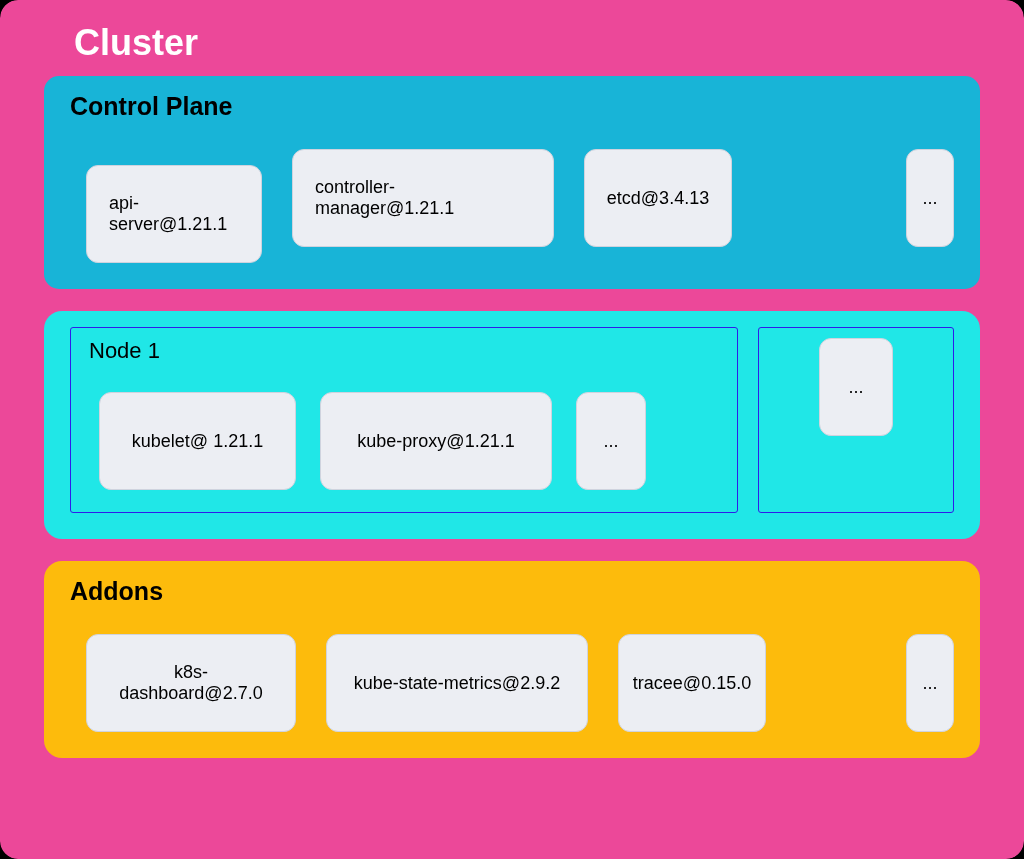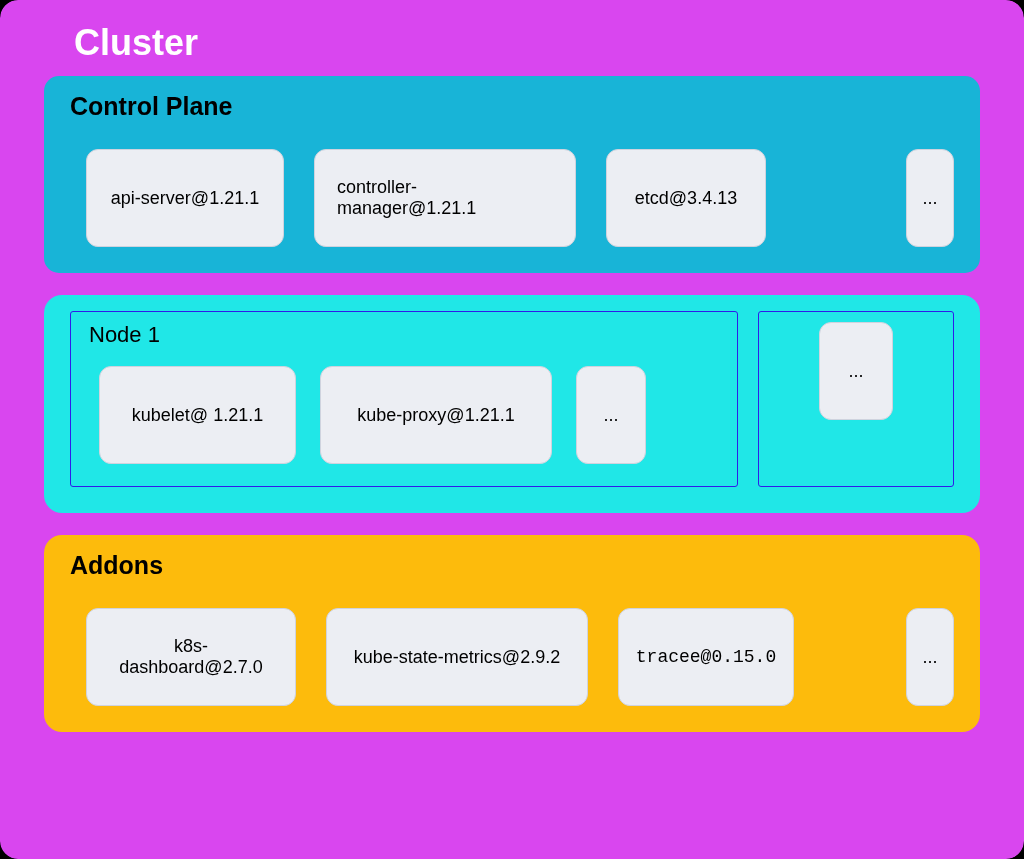--- a/index.html
+++ b/index.html
@@ -5,21 +5,21 @@
     * { box-sizing: border-box; margin: 0; padding: 0; }
     body {
       font-family: -apple-system, BlinkMacSystemFont, "Segoe UI", Helvetica, Arial, sans-serif;
       background: #000;
       width: 1024px;
       height: 859px;
       overflow: hidden;
       border-radius: 18px;
     }
     .cluster {
-      background: #d946ef;
+      background: #ec4899;
       width: 1024px;
       height: 859px;
       padding: 22px 44px 30px 44px;
       border-radius: 18px;
     }
     .cluster-title {
       color: #fff;
       font-size: 36px;
       font-weight: 700;
       margin-left: 30px;
@@ -72,39 +72,39 @@
       border: 1.5px solid #2e1dea;
       border-radius: 3px;
       padding: 10px 18px 22px 18px;
     }
     .node1 { flex: 1; }
     .nodeN { width: 196px; }
     .node-title {
       font-size: 22px;
       font-weight: 500;
       color: #000;
-      margin-bottom: 18px;
+      margin-bottom: 28px;
     }
     .node-row {
       display: flex;
       gap: 24px;
       align-items: stretch;
       padding-left: 10px;
     }
     .nodeN .node-row {
       justify-content: center;
       padding-left: 0;
     }
     
-    .cp-1 { width: 198px; }
+    .cp-1 { width: 176px; margin-top: 16px; }
     .cp-2 { width: 262px; }
-    .cp-3 { width: 160px; }
+    .cp-3 { width: 148px; }
     .ad-1 { width: 210px; text-align: center; }
     .ad-2 { width: 262px; }
-    .ad-3 { width: 176px; font-family: Liberation Mono, monospace; }
+    .ad-3 { width: 148px; }
     .n1-1 { width: 197px; }
     .n1-2 { width: 232px; }
     .n1-more { width: 70px; }
     .nn-more { width: 74px; }
     .spacer { flex: 1; }
   </style>
 </head>
 <body>
 
 <div class="cluster">

